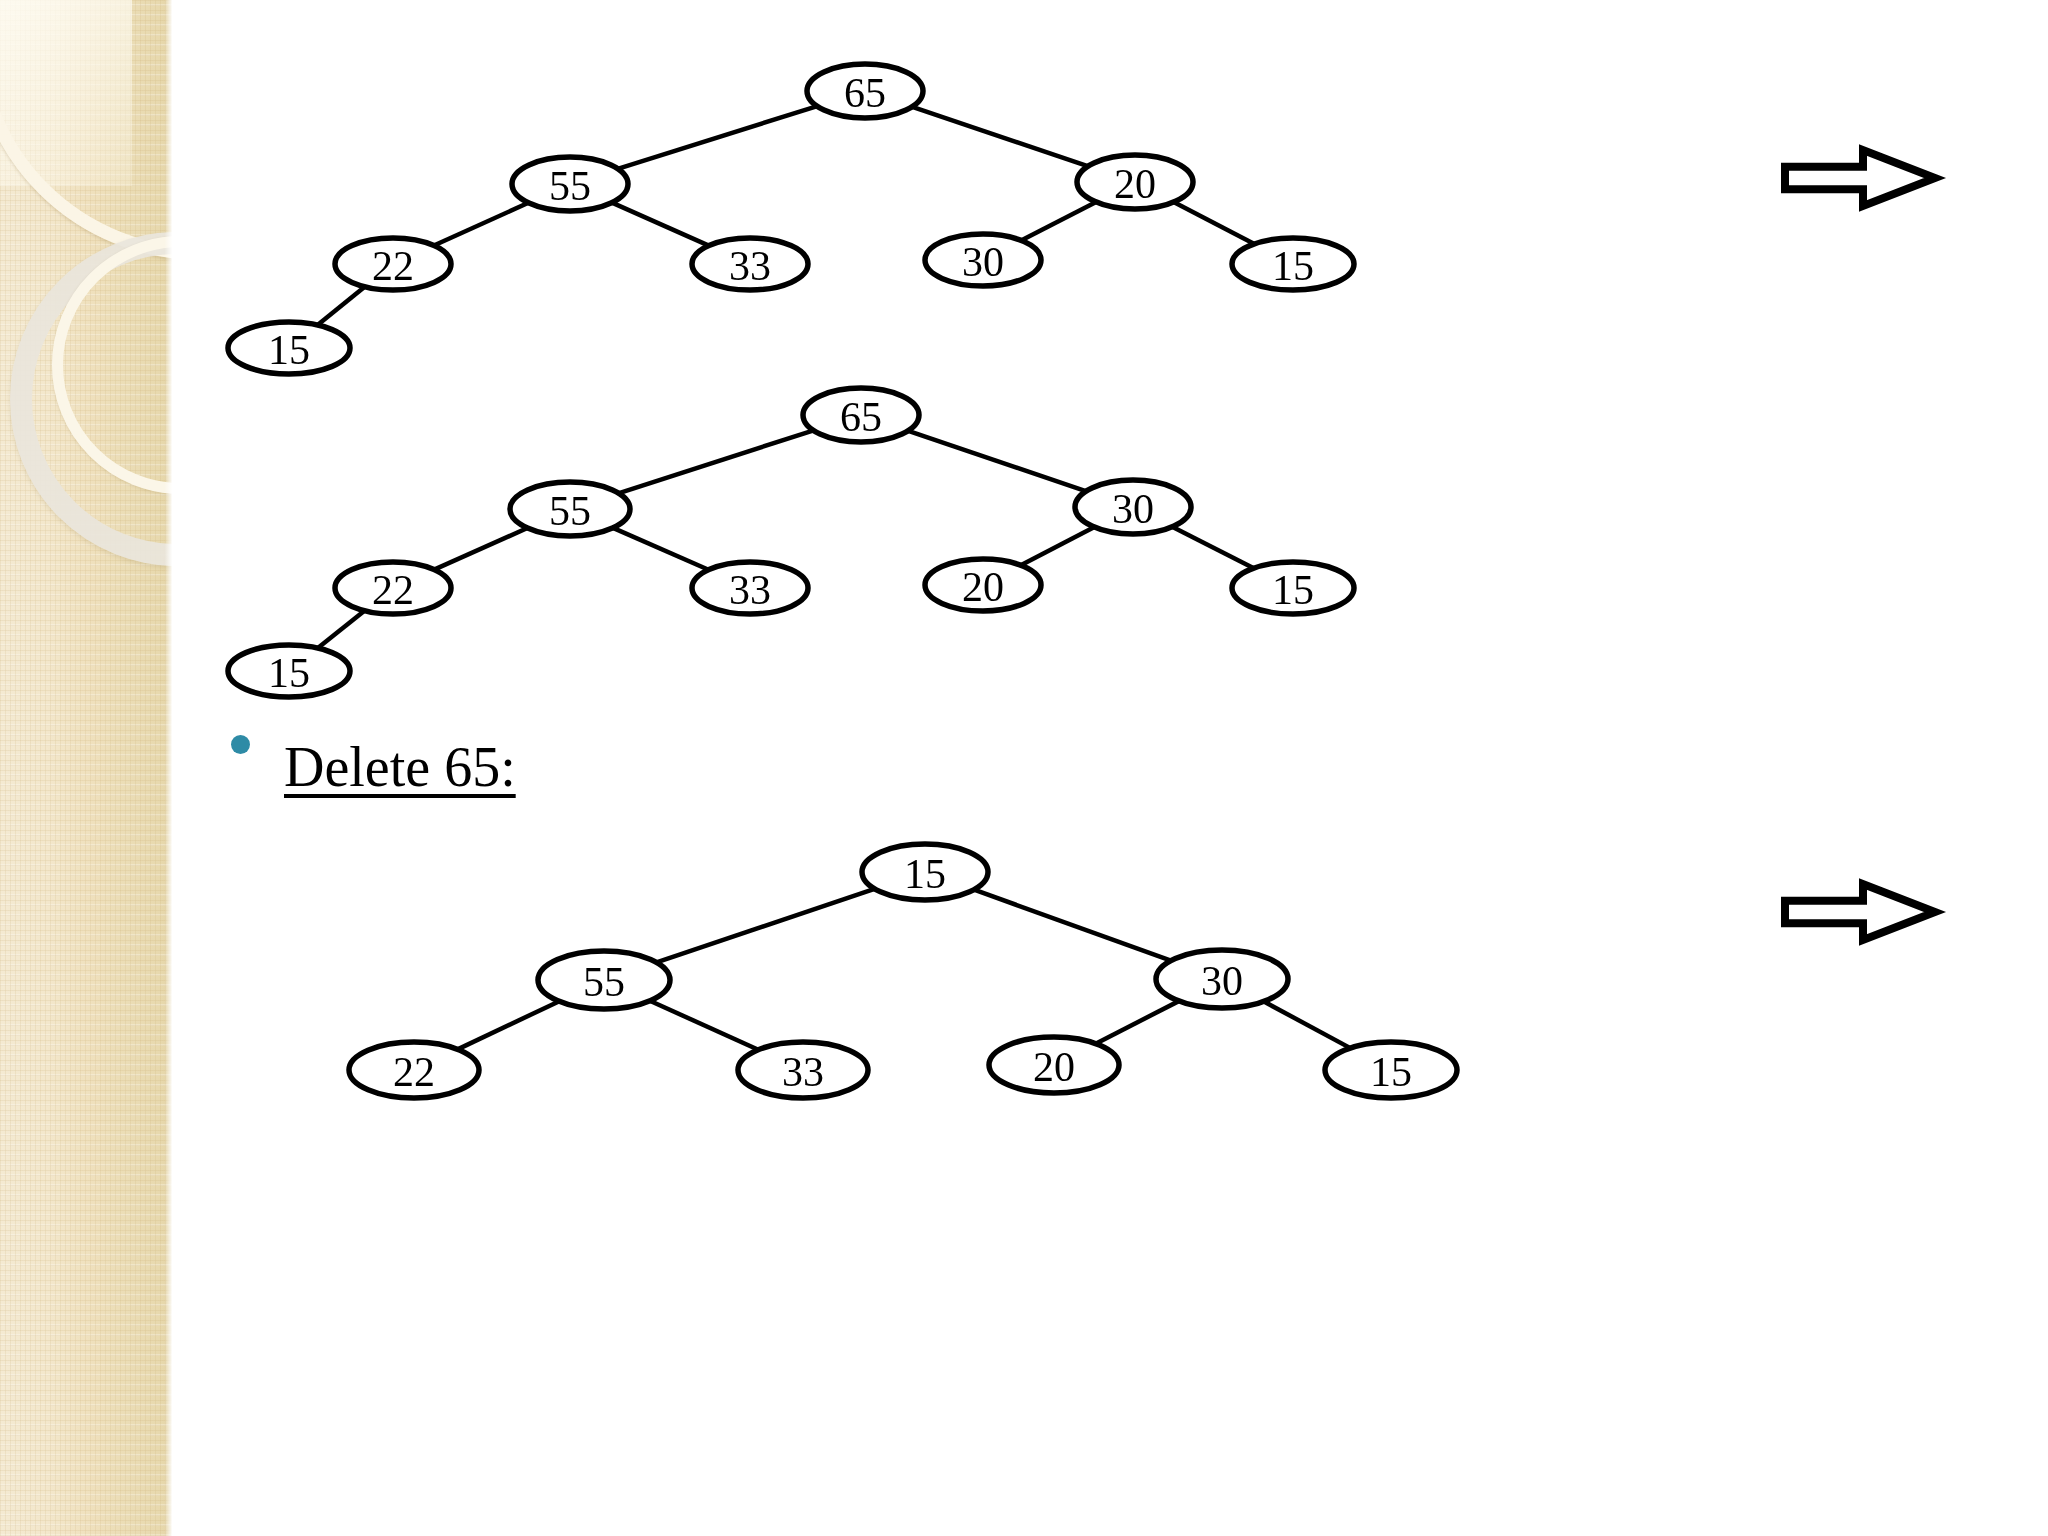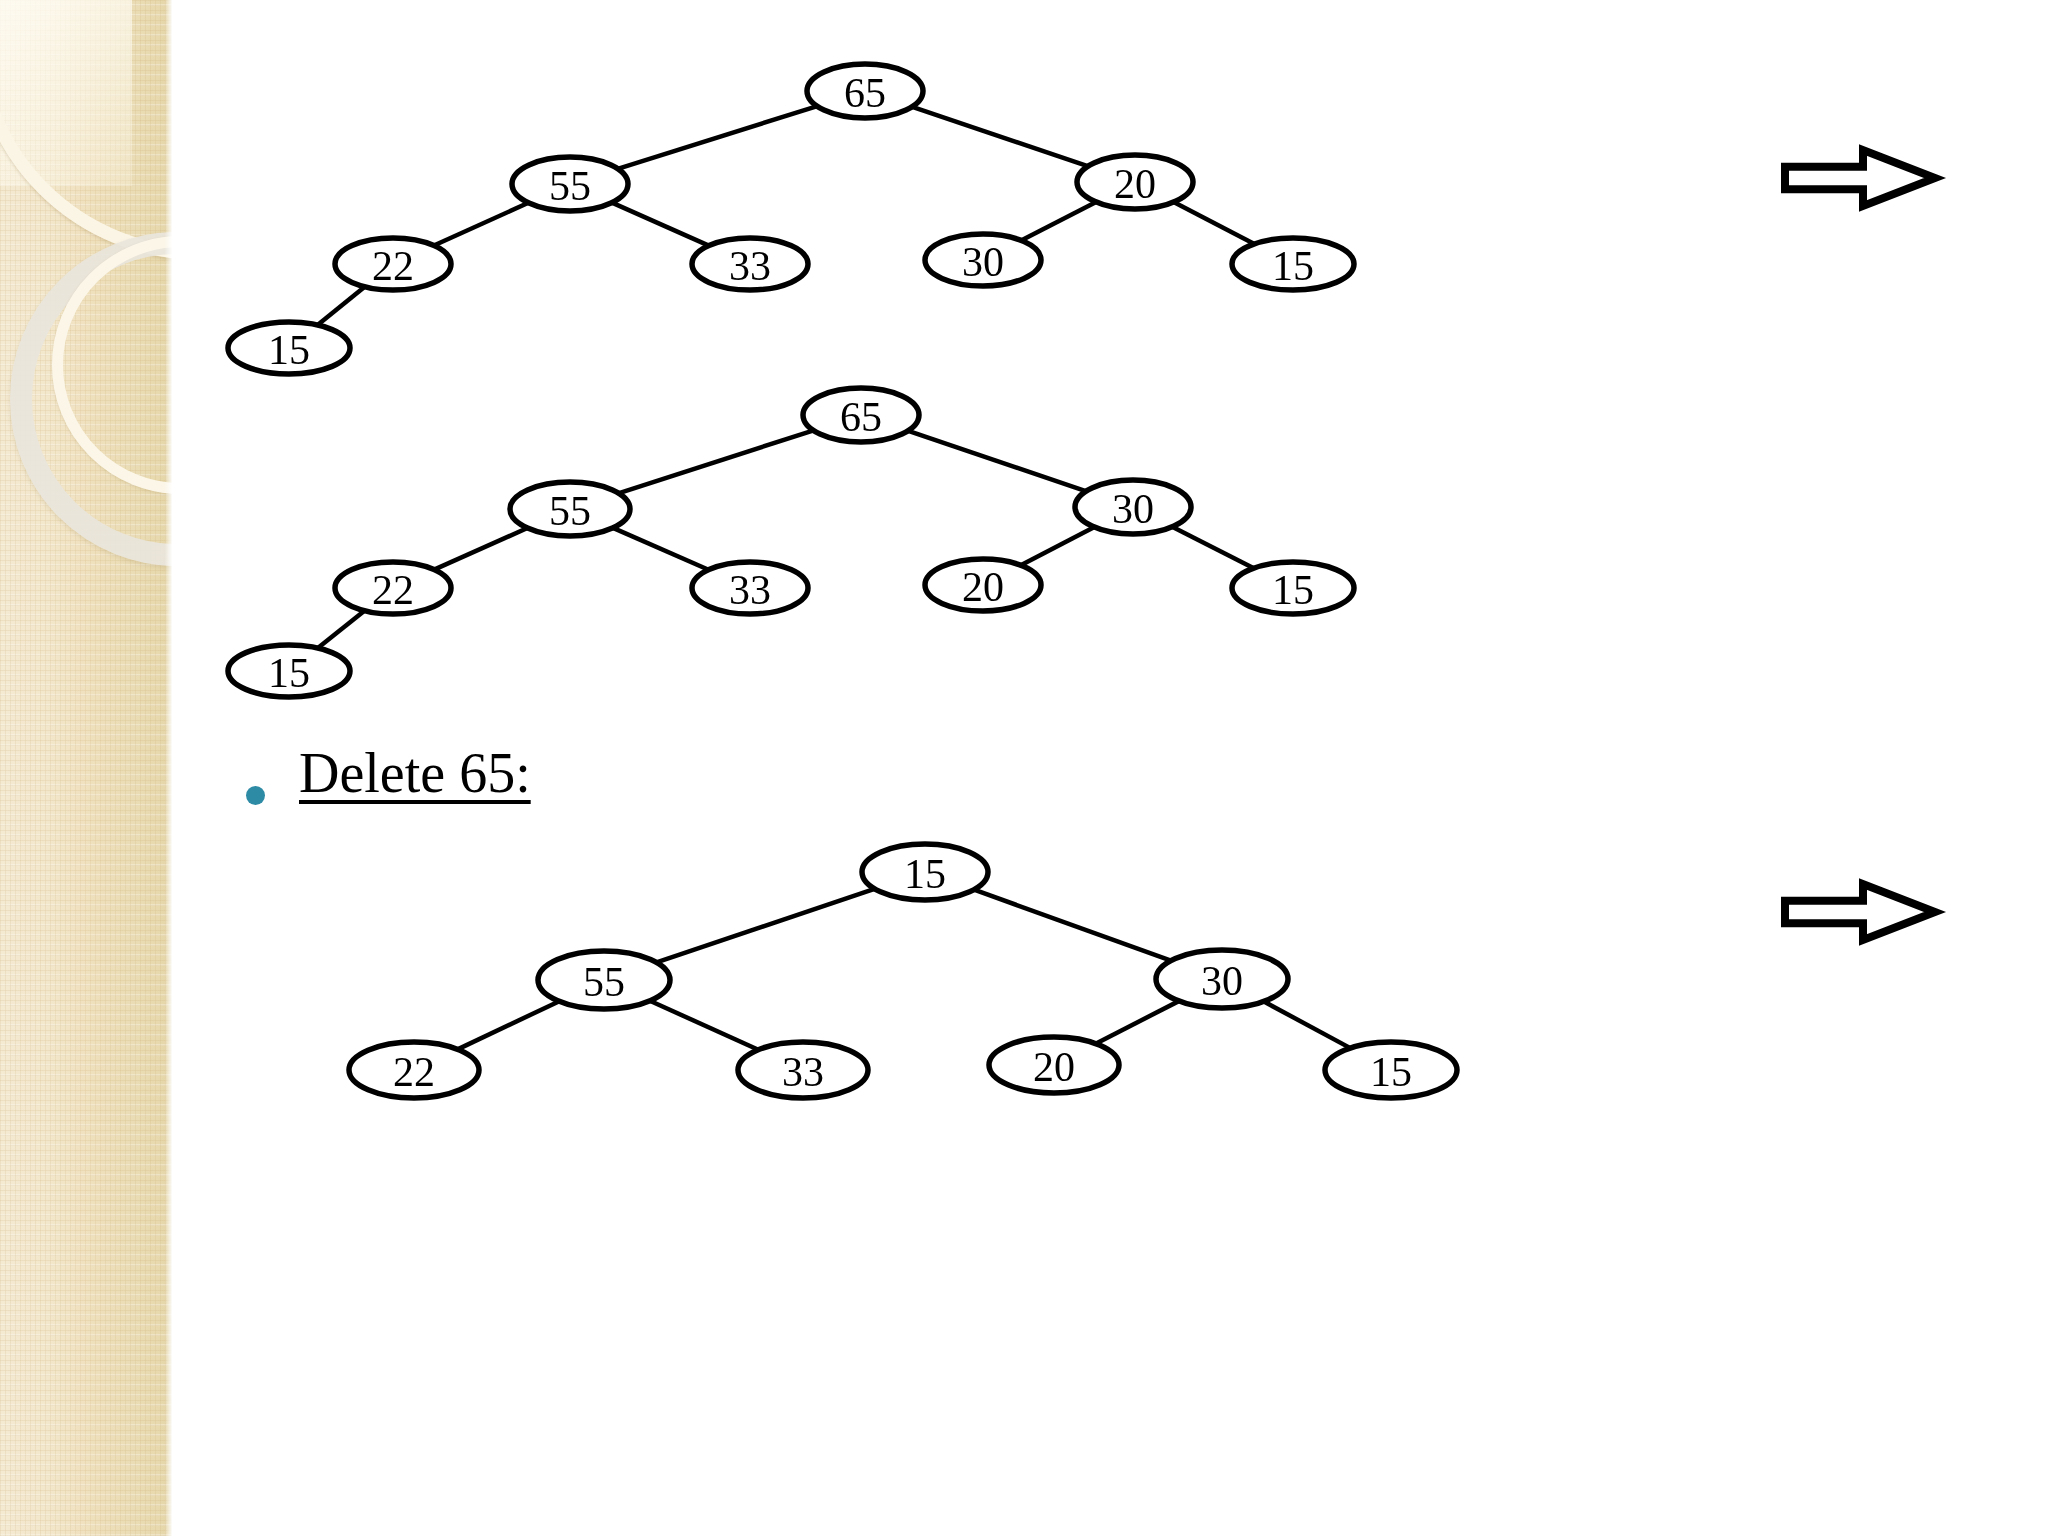--- a/index.html
+++ b/index.html
@@ -106,23 +106,23 @@
   .arrow-shape {
     fill: #ffffff;
     stroke: #000000;
     stroke-width: 8;
     stroke-linejoin: miter;
   }
 
   
   #bullet-line {
     position: absolute;
-    left: 246px; top: 735px;
+    left: 231px; top: 735px;
     display: flex;
-    align-items: flex-end;
+    align-items: flex-start;
     height: 70px;
   }
   #bullet-dot {
     width: 19px; height: 19px;
     border-radius: 50%;
     background: #2E8BA6;
     margin-right: 34px;
     flex: none;
   }
   #bullet-text {

